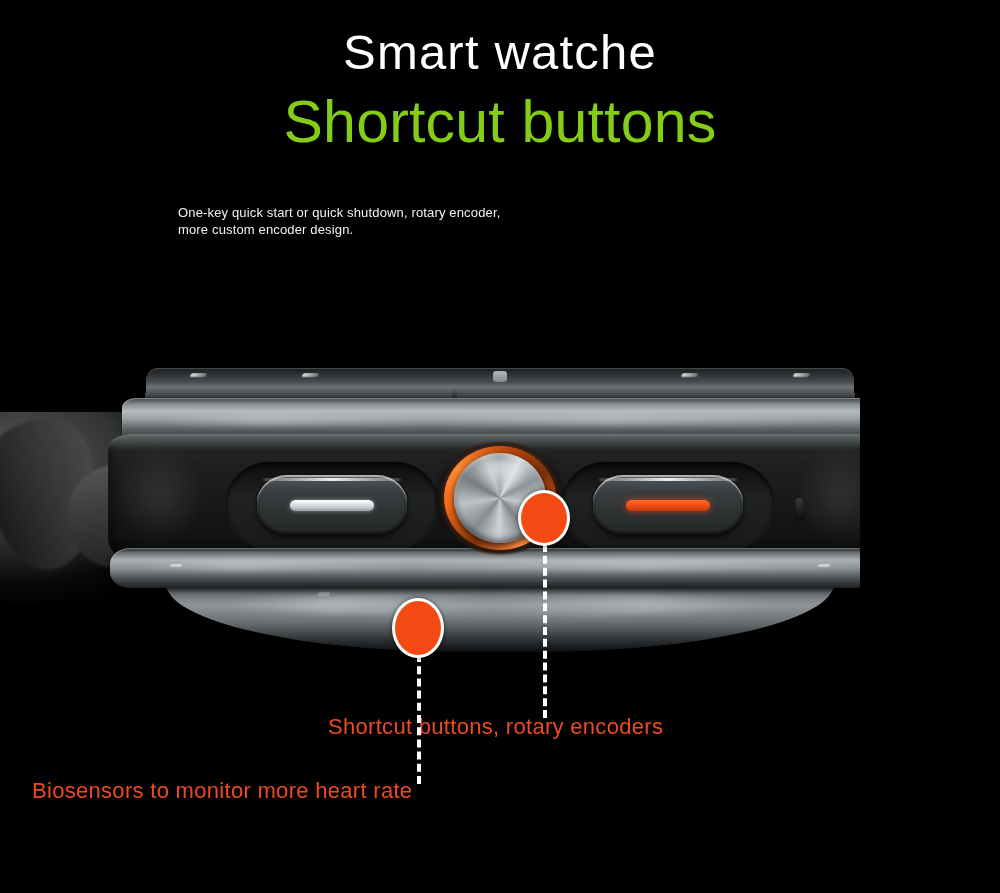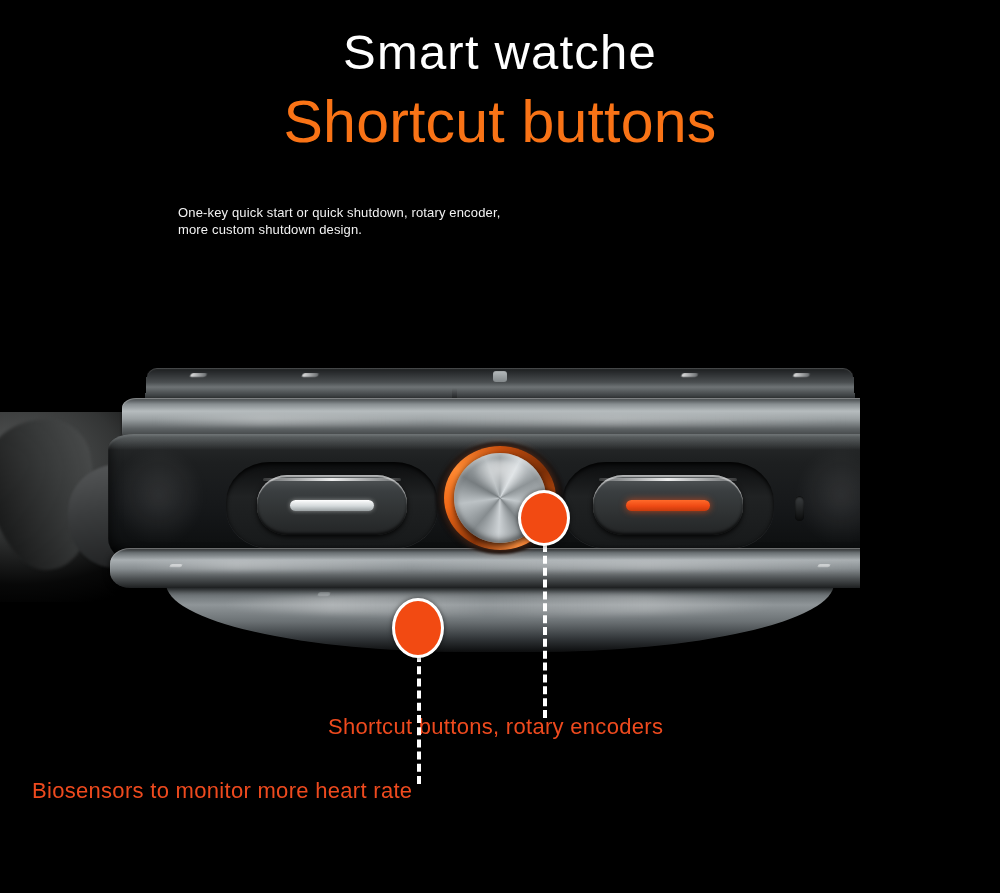--- a/index.html
+++ b/index.html
@@ -39,21 +39,21 @@
     line-height: 1.05;
     color: #ffffff;
   }
   .title-sub {
     margin: 0;
     padding-top: 14px;
     font-size: 59px;
     font-weight: 400;
     letter-spacing: 0.2px;
     line-height: 1.05;
-    color: #f97316;
+    color: #84cc16;
   }
   .tagline {
     position: absolute;
     left: 178px;
     top: 204px;
     width: 700px;
     text-align: left;
     font-size: 13px;
     font-weight: 400;
     line-height: 1.32;
@@ -523,21 +523,21 @@
 
 <div class="poster">
 
   <div class="headings">
     <h1 class="title-main">Smart watche</h1>
     <h2 class="title-sub">Shortcut buttons</h2>
   </div>
 
   <div class="tagline">
     <span class="tagline-line">One-key quick start or quick shutdown, rotary encoder,</span>
-    <span class="tagline-line">more custom shutdown design.</span>
+    <span class="tagline-line">more custom encoder design.</span>
   </div>
 
   <div class="watch">
 
     <div class="ground-shadow"></div>
 
     <div class="strap strap-left">
       <div class="strap-shape"></div>
       <div class="strap-band"></div>
       <div class="strap-lug"></div>

